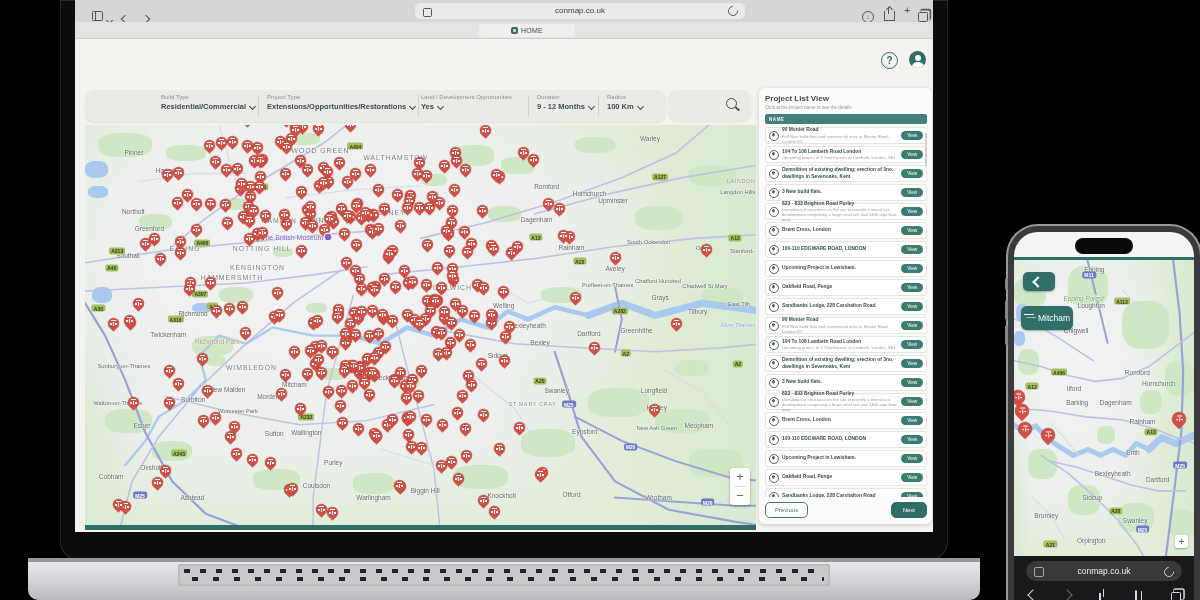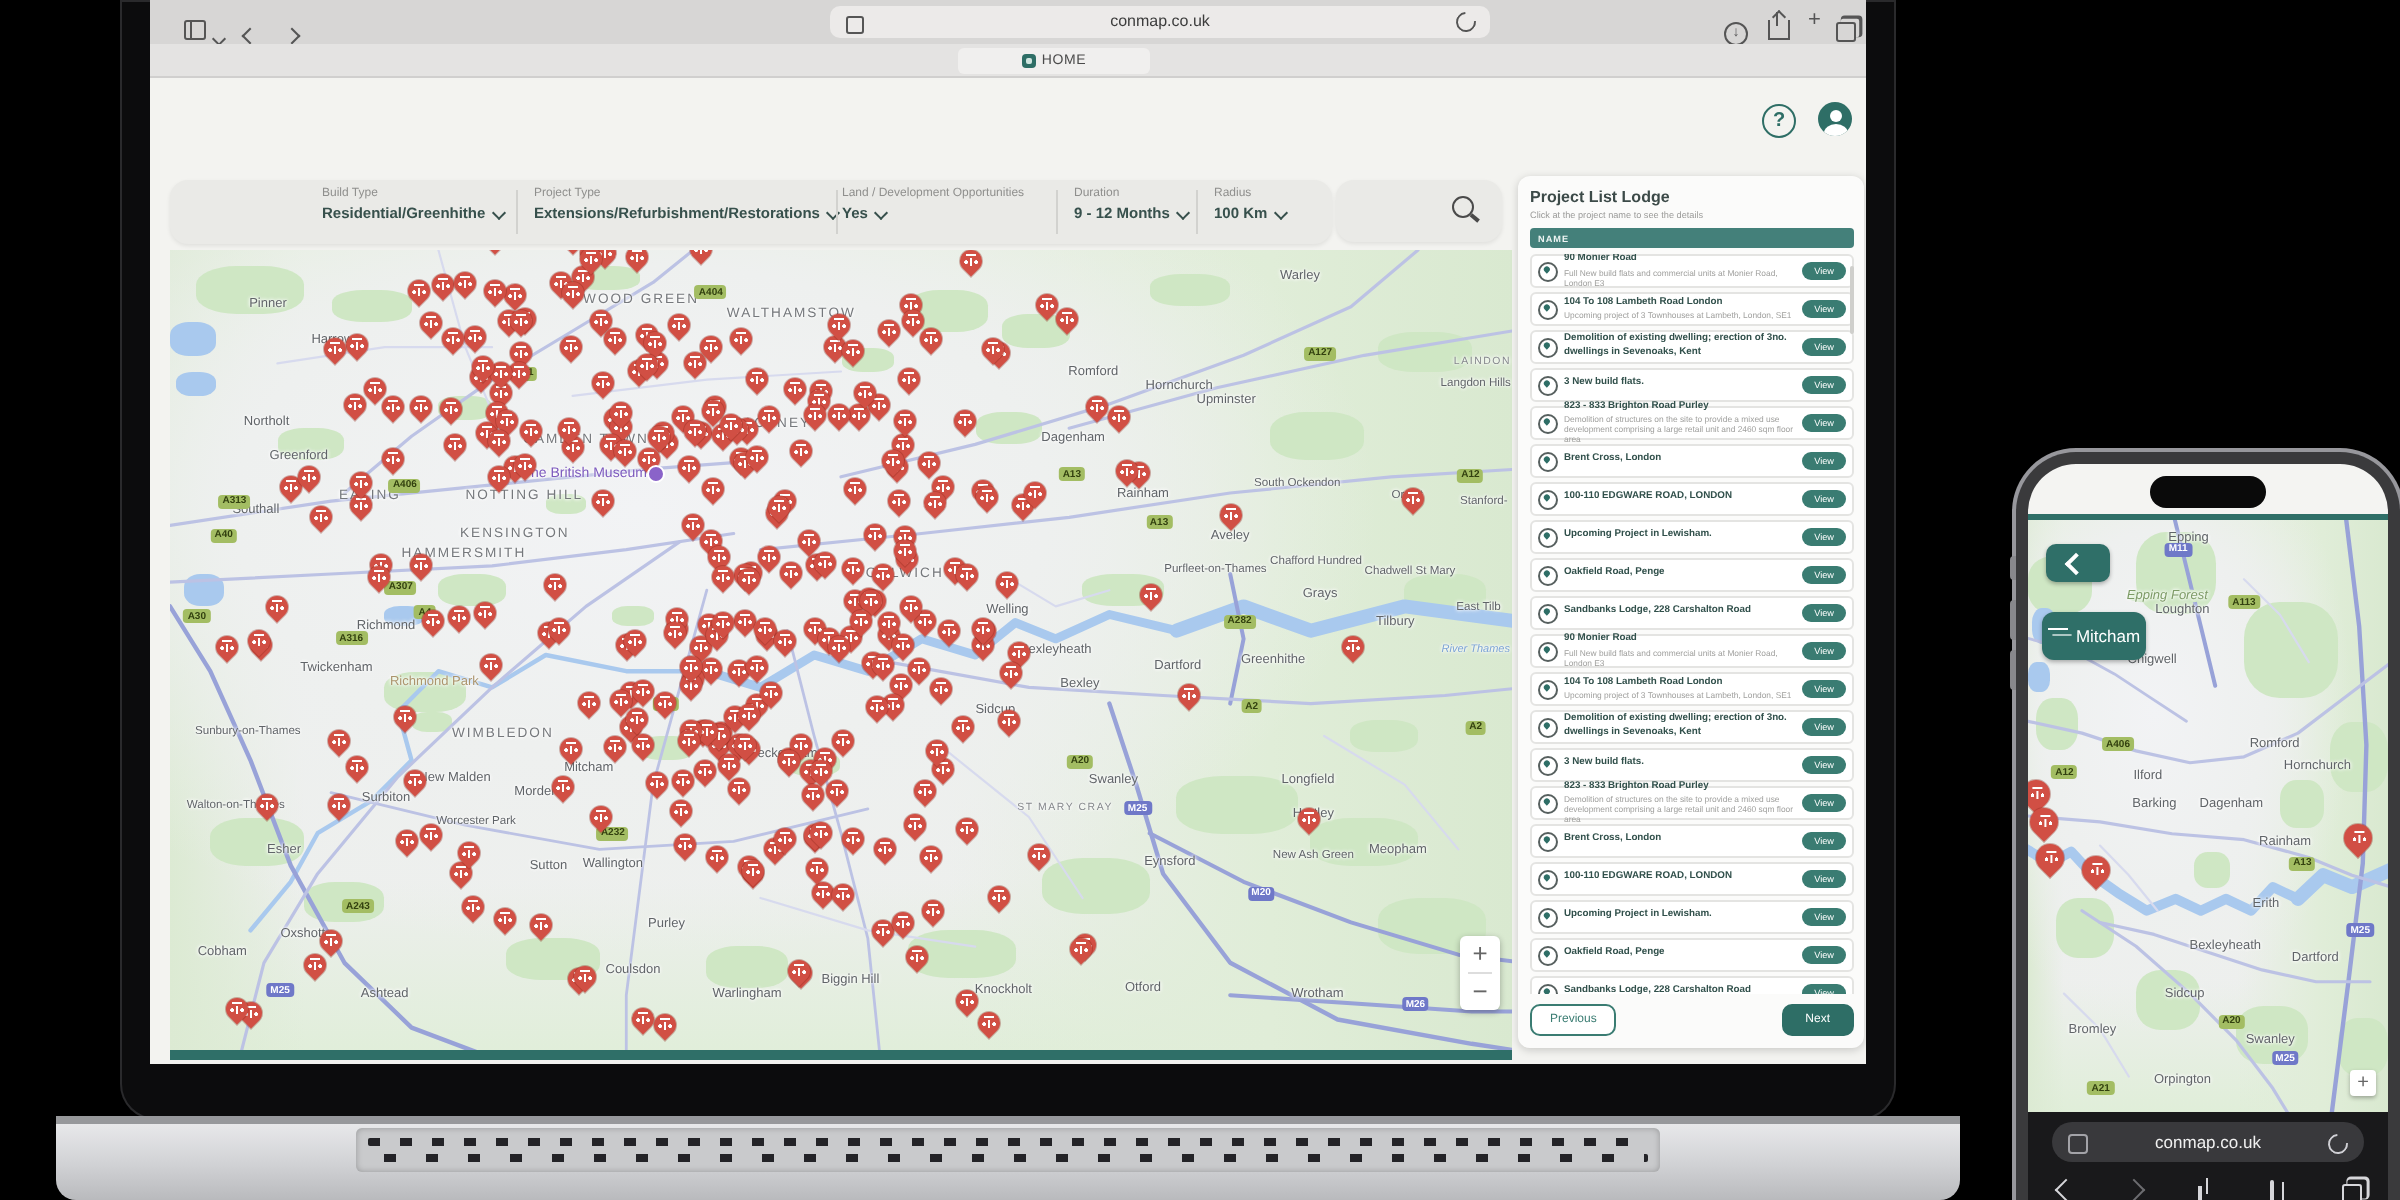--- a/index.html
+++ b/index.html
@@ -203,28 +203,28 @@
       </div>
     </div>
 
     <div class="help-circ">?</div>
     <div class="avatar"></div>
 
     <div class="filterbar" id="filterbar">
         <div class="fgroup" style="left: 76px;">
           <div class="flabel">Build Type</div>
           <div class="fvalue">
-            <span>Residential/Greenhithe</span>
+            <span>Residential/Commercial</span>
             <span class="chev d"></span>
           </div>
         </div>
         <div class="fgroup" style="left: 182px;">
           <div class="flabel">Project Type</div>
           <div class="fvalue">
-            <span>Extensions/Refurbishment/Restorations</span>
+            <span>Extensions/Opportunities/Restorations</span>
             <span class="chev d"></span>
           </div>
         </div>
         <div class="fgroup" style="left: 336px;">
           <div class="flabel">Land / Development Opportunities</div>
           <div class="fvalue">
             <span>Yes</span>
             <span class="chev d"></span>
           </div>
         </div>
@@ -1365,21 +1365,21 @@
         <div style="position: absolute; left: 36.2%; top: 27.7%; width: 7px; height: 7px; background: rgb(138, 99, 201); border: 1px solid rgb(255, 255, 255); border-radius: 50%; transform: translate(-50%, -50%);"></div>
       </div>
     <div class="tealstrip" style="left:10px;top:525px;width:671px;"></div>
     <div class="zoomctl" style="left:655px;top:468px;">
       <span>+</span>
       <span class="sep"></span>
       <span>−</span>
     </div>
 
     <div class="panel">
-      <div class="panel-title">Project List Lodge</div>
+      <div class="panel-title">Project List View</div>
       <div class="panel-sub">Click at the project name to see the details</div>
       <div class="panel-colhead">NAME</div>
       <div class="plist" id="plist">
         <div class="scrollbar"></div>
       <div class="prow">
             <span class="picon"></span>
             <div class="ptxt">
               <div class="pt">90 Monier Road</div>
               <div class="ps">Full New build flats and commercial units at Monier Road, London E3</div>
             </div>

